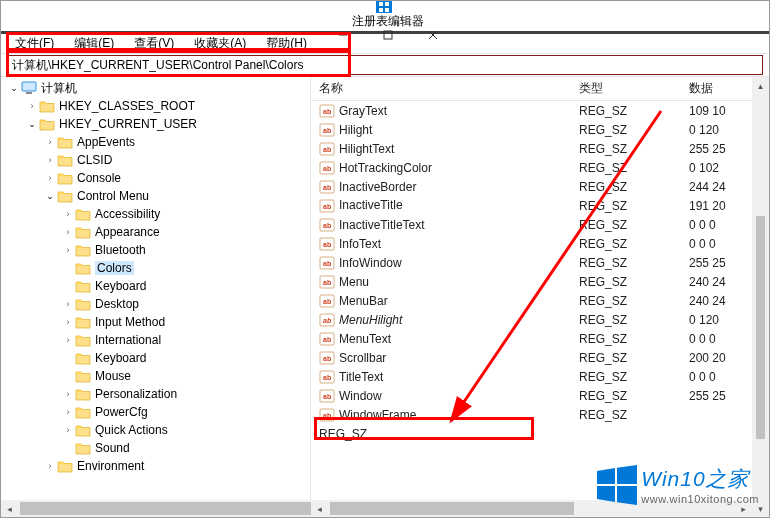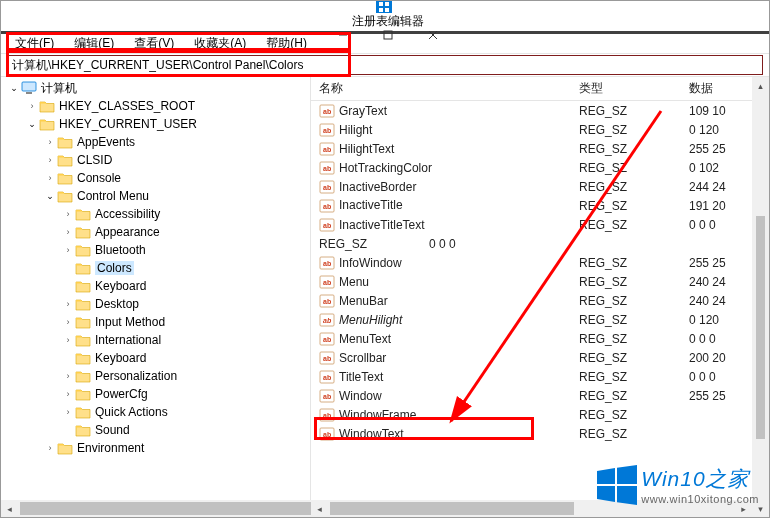--- a/index.html
+++ b/index.html
@@ -270,20 +270,31 @@
         <span class="folder-icon">
           <svg viewBox="0 0 16 14">
             <path d="M1 3 L6 3 L7.5 4.5 L15 4.5 L15 13 L1 13 Z" fill="#ffe08a" stroke="#d9a400" stroke-width="0.6"></path>
             <path d="M1 3 L6 3 L7.5 4.5 L1 4.5 Z" fill="#ffcf4a"></path>
           </svg>
         </span>
         <span class="tree-label">Keyboard</span>
       </div>
       <div class="tree-row">
         <span class="indent" style="width: 54px;"></span>
+        <span class="expander"></span>
+        <span class="folder-icon">
+          <svg viewBox="0 0 16 14">
+            <path d="M1 3 L6 3 L7.5 4.5 L15 4.5 L15 13 L1 13 Z" fill="#ffe08a" stroke="#d9a400" stroke-width="0.6"></path>
+            <path d="M1 3 L6 3 L7.5 4.5 L1 4.5 Z" fill="#ffcf4a"></path>
+          </svg>
+        </span>
+        <span class="tree-label">Mouse</span>
+      </div>
+      <div class="tree-row">
+        <span class="indent" style="width: 54px;"></span>
         <span class="expander">›</span>
         <span class="folder-icon">
           <svg viewBox="0 0 16 14">
             <path d="M1 3 L6 3 L7.5 4.5 L15 4.5 L15 13 L1 13 Z" fill="#ffe08a" stroke="#d9a400" stroke-width="0.6"></path>
             <path d="M1 3 L6 3 L7.5 4.5 L1 4.5 Z" fill="#ffcf4a"></path>
           </svg>
         </span>
         <span class="tree-label">Personalization</span>
       </div>
       <div class="tree-row">
@@ -431,20 +442,29 @@
                 <rect x="1" y="2" width="14" height="12" rx="1" fill="#fff" stroke="#c96" stroke-width="0.8"></rect>
                 <text x="4" y="11" font-size="7" fill="#d04020" font-weight="bold">ab</text>
               </svg>
             </span>
             <span>InactiveTitleText</span>
           </div>
           <div class="col col-type">REG_SZ</div>
           <div class="col col-data">0 0 0</div>
         </div>
         <div class="list-row">
+          <div class="col col-name" style="display: flex; align-items: center; padding: 0px;">
+            <span class="val-icon">
+              <svg viewBox="0 0 16 16">
+                <rect x="1" y="2" width="14" height="12" rx="1" fill="#fff" stroke="#c96" stroke-width="0.8"></rect>
+                <text x="4" y="11" font-size="7" fill="#d04020" font-weight="bold">ab</text>
+              </svg>
+            </span>
+            <span>InfoText</span>
+          </div>
           <div class="col col-type">REG_SZ</div>
           <div class="col col-data">0 0 0</div>
         </div>
         <div class="list-row">
           <div class="col col-name" style="display: flex; align-items: center; padding: 0px;">
             <span class="val-icon">
               <svg viewBox="0 0 16 16">
                 <rect x="1" y="2" width="14" height="12" rx="1" fill="#fff" stroke="#c96" stroke-width="0.8"></rect>
                 <text x="4" y="11" font-size="7" fill="#d04020" font-weight="bold">ab</text>
               </svg>
@@ -552,29 +572,20 @@
                 <rect x="1" y="2" width="14" height="12" rx="1" fill="#fff" stroke="#c96" stroke-width="0.8"></rect>
                 <text x="4" y="11" font-size="7" fill="#d04020" font-weight="bold">ab</text>
               </svg>
             </span>
             <span>WindowFrame</span>
           </div>
           <div class="col col-type">REG_SZ</div>
           <div class="col col-data"></div>
         </div>
         <div class="list-row">
-          <div class="col col-name" style="display: flex; align-items: center; padding: 0px;">
-            <span class="val-icon">
-              <svg viewBox="0 0 16 16">
-                <rect x="1" y="2" width="14" height="12" rx="1" fill="#fff" stroke="#c96" stroke-width="0.8"></rect>
-                <text x="4" y="11" font-size="7" fill="#d04020" font-weight="bold">ab</text>
-              </svg>
-            </span>
-            <span>WindowText</span>
-          </div>
           <div class="col col-type">REG_SZ</div>
           <div class="col col-data"></div>
         </div>
       </div>
 
     <div class="scroll-v">
       <div class="scroll-btn">▴</div>
       <div style="flex:1;position:relative;">
           <div class="scroll-thumb" style="position:absolute;top:30%;height:55%;left:2px;right:2px;"></div>
         </div>

